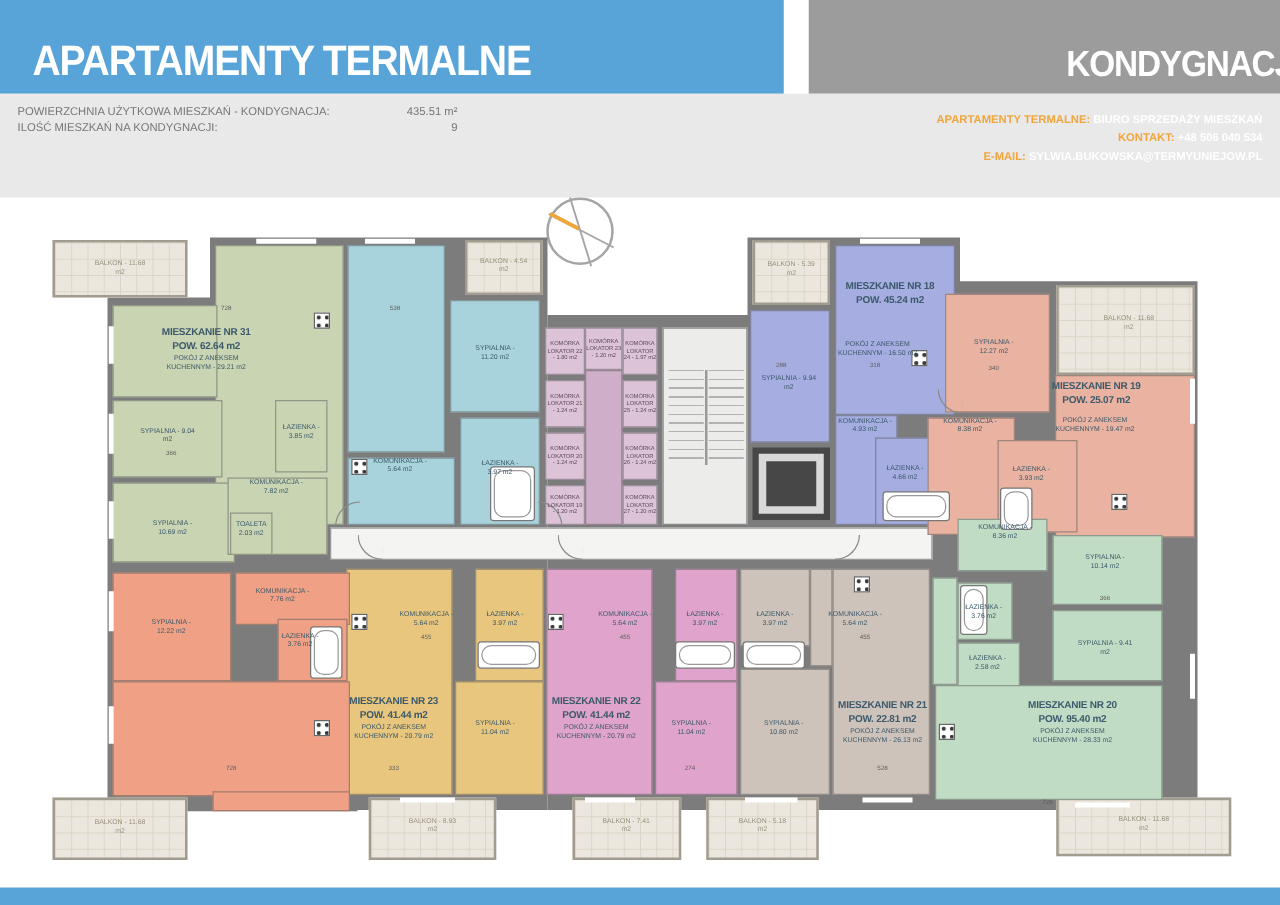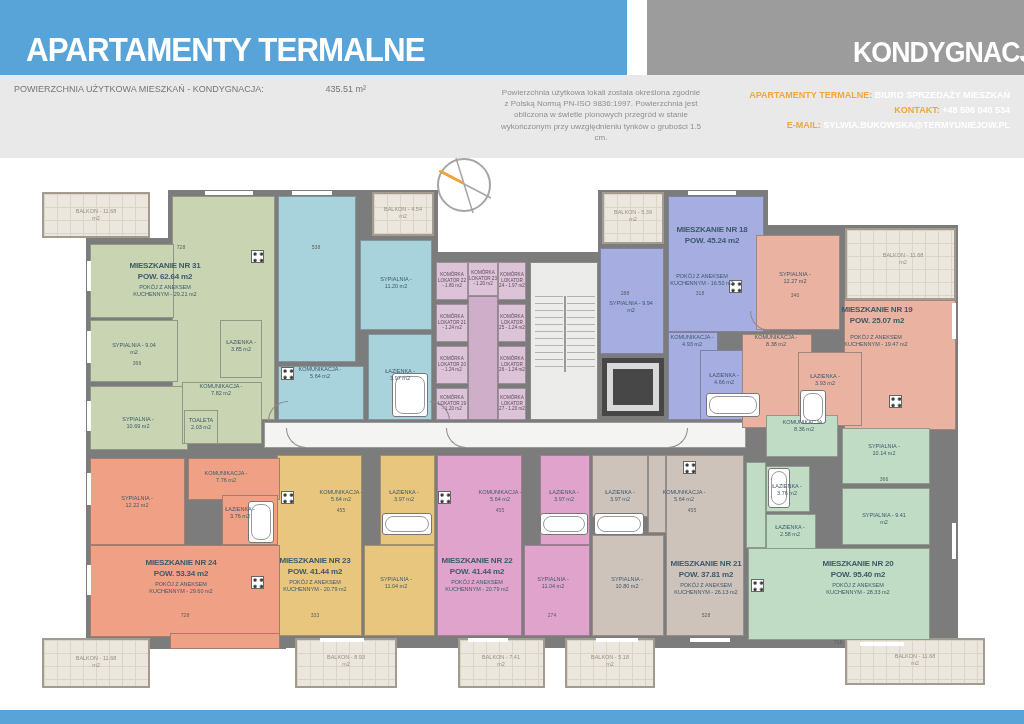--- a/index.html
+++ b/index.html
@@ -56,30 +56,33 @@
 <div class="abs banner-gray">
   <div class="abs floor-title">KONDYGNACJA 3</div>
 </div>
 
 <div class="abs strip">
   <div class="abs stats">
     <div class="stat-row">
       <span>POWIERZCHNIA UŻYTKOWA MIESZKAŃ - KONDYGNACJA:</span>
       <span>435.51 m²</span>
     </div>
+    <div class="stat-row">
+      <span>ILOŚĆ MIESZKAŃ NA KONDYGNACJI:</span>
+      <span>9</span>
+    </div>
   </div>
 
   <svg class="compass" viewBox="0 0 64 64">
     <circle cx="32" cy="32" r="26" fill="none" stroke="#a5a5a5" stroke-width="2"></circle>
     <line x1="7" y1="18" x2="59" y2="45" stroke="#a5a5a5" stroke-width="1.5"></line>
     <line x1="24" y1="5" x2="41" y2="60" stroke="#a5a5a5" stroke-width="1.5"></line>
     <line x1="8" y1="18" x2="31" y2="30" stroke="#eda53c" stroke-width="3"></line>
   </svg>
 
-  <div class="abs note">Powierzchnia użytkowa lokali została określona zgodnie z Polską Normą PN-ISO 9836:1997. Powierzchnia jest obliczona w świetle pionowych przegród w stanie wykończonym przy uwzględnieniu tynków o grubości 1.5 cm.</div>
 
   <div class="abs contact">
     <div>
       <span class="clabel">APARTAMENTY TERMALNE:</span>
       <span class="cval">BIURO SPRZEDAŻY MIESZKAŃ</span>
     </div>
     <div>
       <span class="clabel">KONTAKT:</span>
       <span class="cval">+48 506 040 534</span>
     </div>
@@ -255,37 +258,32 @@
     <div class="aarea">POW. 25.07 m2</div>
   </div>
   <div class="lbl asub" style="left:876px;top:156px">POKÓJ Z ANEKSEM KUCHENNYM - 19.47 m2</div>
   <div class="lbl" style="left:858px;top:395px">
     <div class="aname">MIESZKANIE NR 20</div>
     <div class="aarea">POW. 95.40 m2</div>
     <div class="asub">POKÓJ Z ANEKSEM KUCHENNYM - 28.33 m2</div>
   </div>
   <div class="lbl" style="left:706px;top:395px">
     <div class="aname">MIESZKANIE NR 21</div>
-    <div class="aarea">POW. 37.81 m2</div>
+    <div class="aarea">POW. 22.81 m2</div>
     <div class="asub">POKÓJ Z ANEKSEM KUCHENNYM - 26.13 m2</div>
   </div>
   <div class="lbl" style="left:477px;top:392px">
     <div class="aname">MIESZKANIE NR 22</div>
     <div class="aarea">POW. 41.44 m2</div>
     <div class="asub">POKÓJ Z ANEKSEM KUCHENNYM - 20.79 m2</div>
   </div>
   <div class="lbl" style="left:315px;top:392px">
     <div class="aname">MIESZKANIE NR 23</div>
     <div class="aarea">POW. 41.44 m2</div>
     <div class="asub">POKÓJ Z ANEKSEM KUCHENNYM - 20.79 m2</div>
-  </div>
-  <div class="lbl" style="left:181px;top:394px">
-    <div class="aname">MIESZKANIE NR 24</div>
-    <div class="aarea">POW. 53.34 m2</div>
-    <div class="asub">POKÓJ Z ANEKSEM KUCHENNYM - 29.60 m2</div>
   </div>
 
   <div class="lbl rl" style="left:134px;top:166px;width:46px">SYPIALNIA - 9.04 m2</div>
   <div class="lbl rl" style="left:138px;top:240px;width:46px">SYPIALNIA - 10.69 m2</div>
   <div class="lbl rl" style="left:241px;top:163px;width:40px">ŁAZIENKA - 3.85 m2</div>
   <div class="lbl rl" style="left:221px;top:207px;width:54px">KOMUNIKACJA - 7.82 m2</div>
   <div class="lbl rl" style="left:201px;top:241px;width:34px">TOALETA 2.03 m2</div>
 
   <div class="lbl rl" style="left:396px;top:100px;width:46px">SYPIALNIA - 11.20 m2</div>
   <div class="lbl rl" style="left:400px;top:192px;width:40px">ŁAZIENKA - 3.97 m2</div>

